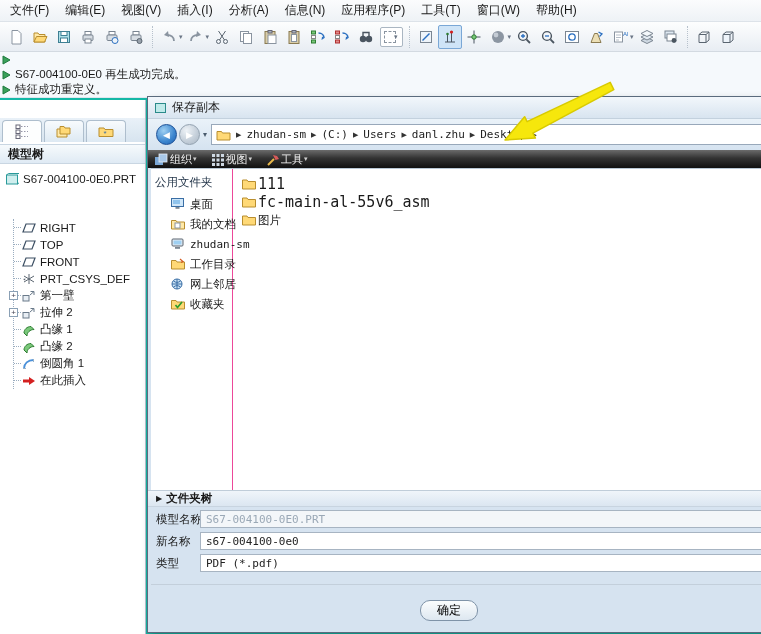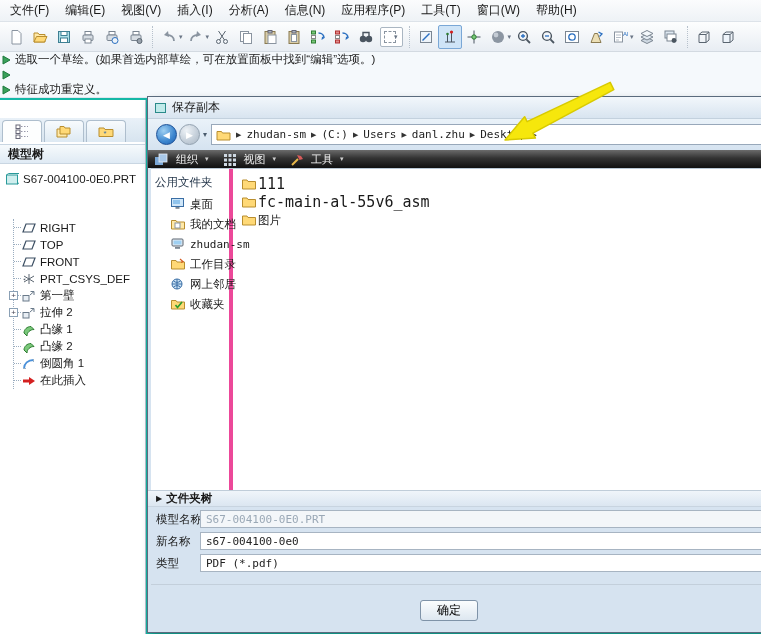--- a/index.html
+++ b/index.html
@@ -103,27 +103,27 @@
     display:flex; align-items:center; padding-left:4px; overflow:hidden;
   }
   .crumb-sep { font-size:7px; color:#333; margin:0 5px; }
   .crumb { font-family:"DejaVu Sans Mono","Liberation Mono",monospace; font-size:11px; color:#222; white-space:nowrap; }
   #dlg-darkbar {
     position:absolute; left:0; top:53px; width:100%; height:18px;
     background:linear-gradient(#6b6b6b,#333 45%,#101010); display:flex; align-items:center;
     color:#f2f2f2; font-size:11px; padding-left:6px;
   }
   .dk-item { display:flex; align-items:center; margin-right:14px; cursor:default; }
-  .dk-item .lbl { margin:0 7px; }
+  .dk-item .lbl { margin:0 1px; }
   .dk-caret { font-size:7px; color:#cfcfcf; }
   #dlg-body {
     position:absolute; left:3px; top:71px; right:0; height:322px; background:#fff;
     border-top:1px solid #b9c7d4;
   }
-  #dlg-sidebar { position:absolute; left:0; top:0; width:82px; height:100%; border-right:4px solid #ec4899; padding-top:4px; }
+  #dlg-sidebar { position:absolute; left:0; top:0; width:82px; height:100%; border-right:1px solid #ec4899; padding-top:4px; }
   #sb-header { font-size:11.5px; color:#24364a; padding:2px 0 4px 4px; white-space:nowrap; }
   .sb-item { display:flex; align-items:center; height:20px; padding-left:20px; white-space:nowrap; font-size:11.5px; cursor:default; }
   .sb-ic { width:15px; margin-right:4px; display:inline-flex; flex:none; }
   #dlg-files { position:absolute; left:83px; top:0; right:0; height:100%; padding:6px 0 0 8px; }
   .file-row { display:flex; align-items:center; height:18px; white-space:nowrap; cursor:default; }
   .file-ic { width:16px; display:inline-flex; flex:none; }
   .file-name { font-family:"DejaVu Sans Mono","Liberation Mono",monospace; font-size:15px; }
   .file-name.cjk { font-family:"Liberation Sans","DejaVu Sans",sans-serif; font-size:11.5px; }
   #folder-tree-bar {
     position:absolute; left:0; top:393px; width:100%; height:17px;
@@ -135,21 +135,21 @@
   .form-label { width:52px; padding-left:8px; font-size:11.5px; flex:none; white-space:nowrap; }
   .form-field {
     height:18px; border:1px solid #a7b4c2; background:#fff; flex:1; margin-right:-2px;
     font-family:"DejaVu Sans Mono","Liberation Mono",monospace; font-size:11px; padding:0 5px; color:#222;
     display:flex; align-items:center;
   }
   input.form-field { outline:none; }
   .readonly { background:#f3f6f9; color:#9aa8b6 !important; }
   #ok-btn {
     position:absolute; left:272px; top:503px; width:58px; height:21px;
-    background:linear-gradient(#fbfdfe,#dde7f0); border:1px solid #7f93a8; border-radius:3px;
+    background:linear-gradient(#fbfdfe,#dde7f0); border:1px solid #7f93a8; border-radius:10px;
     font-size:12px; font-family:inherit; cursor:default;
   }
   #btm-sep { position:absolute; left:3px; right:0; top:487px; border-top:1px solid #c3cfdb; }
 
   
   #annot { position:absolute; left:0; top:0; width:761px; height:634px; z-index:10; pointer-events:none; }
 </style>
 </head>
 <body>
 
@@ -369,28 +369,28 @@
       </span>
   </div>
 
   <div id="messages">
     <div class="msg-row">
       <span class="msg-ic">
           <svg width="9" height="10">
             <path d="M1 1l7 4-7 4z" fill="#3aa05a" stroke="#1e7a3e"></path>
           </svg>
         </span>
-      <span>选取一个草绘。(如果首选内部草绘，可在放置面板中找到“编辑”选项。)</span>
     </div>
     <div class="msg-row">
       <span class="msg-ic">
           <svg width="9" height="10">
             <path d="M1 1l7 4-7 4z" fill="#3aa05a" stroke="#1e7a3e"></path>
           </svg>
         </span>
+      <span>S67-004100-0E0 再生成功完成。</span>
     </div>
     <div class="msg-row">
       <span class="msg-ic">
           <svg width="9" height="10">
             <path d="M1 1l7 4-7 4z" fill="#3aa05a" stroke="#1e7a3e"></path>
           </svg>
         </span>
       <span>特征成功重定义。</span>
     </div>
   </div>

